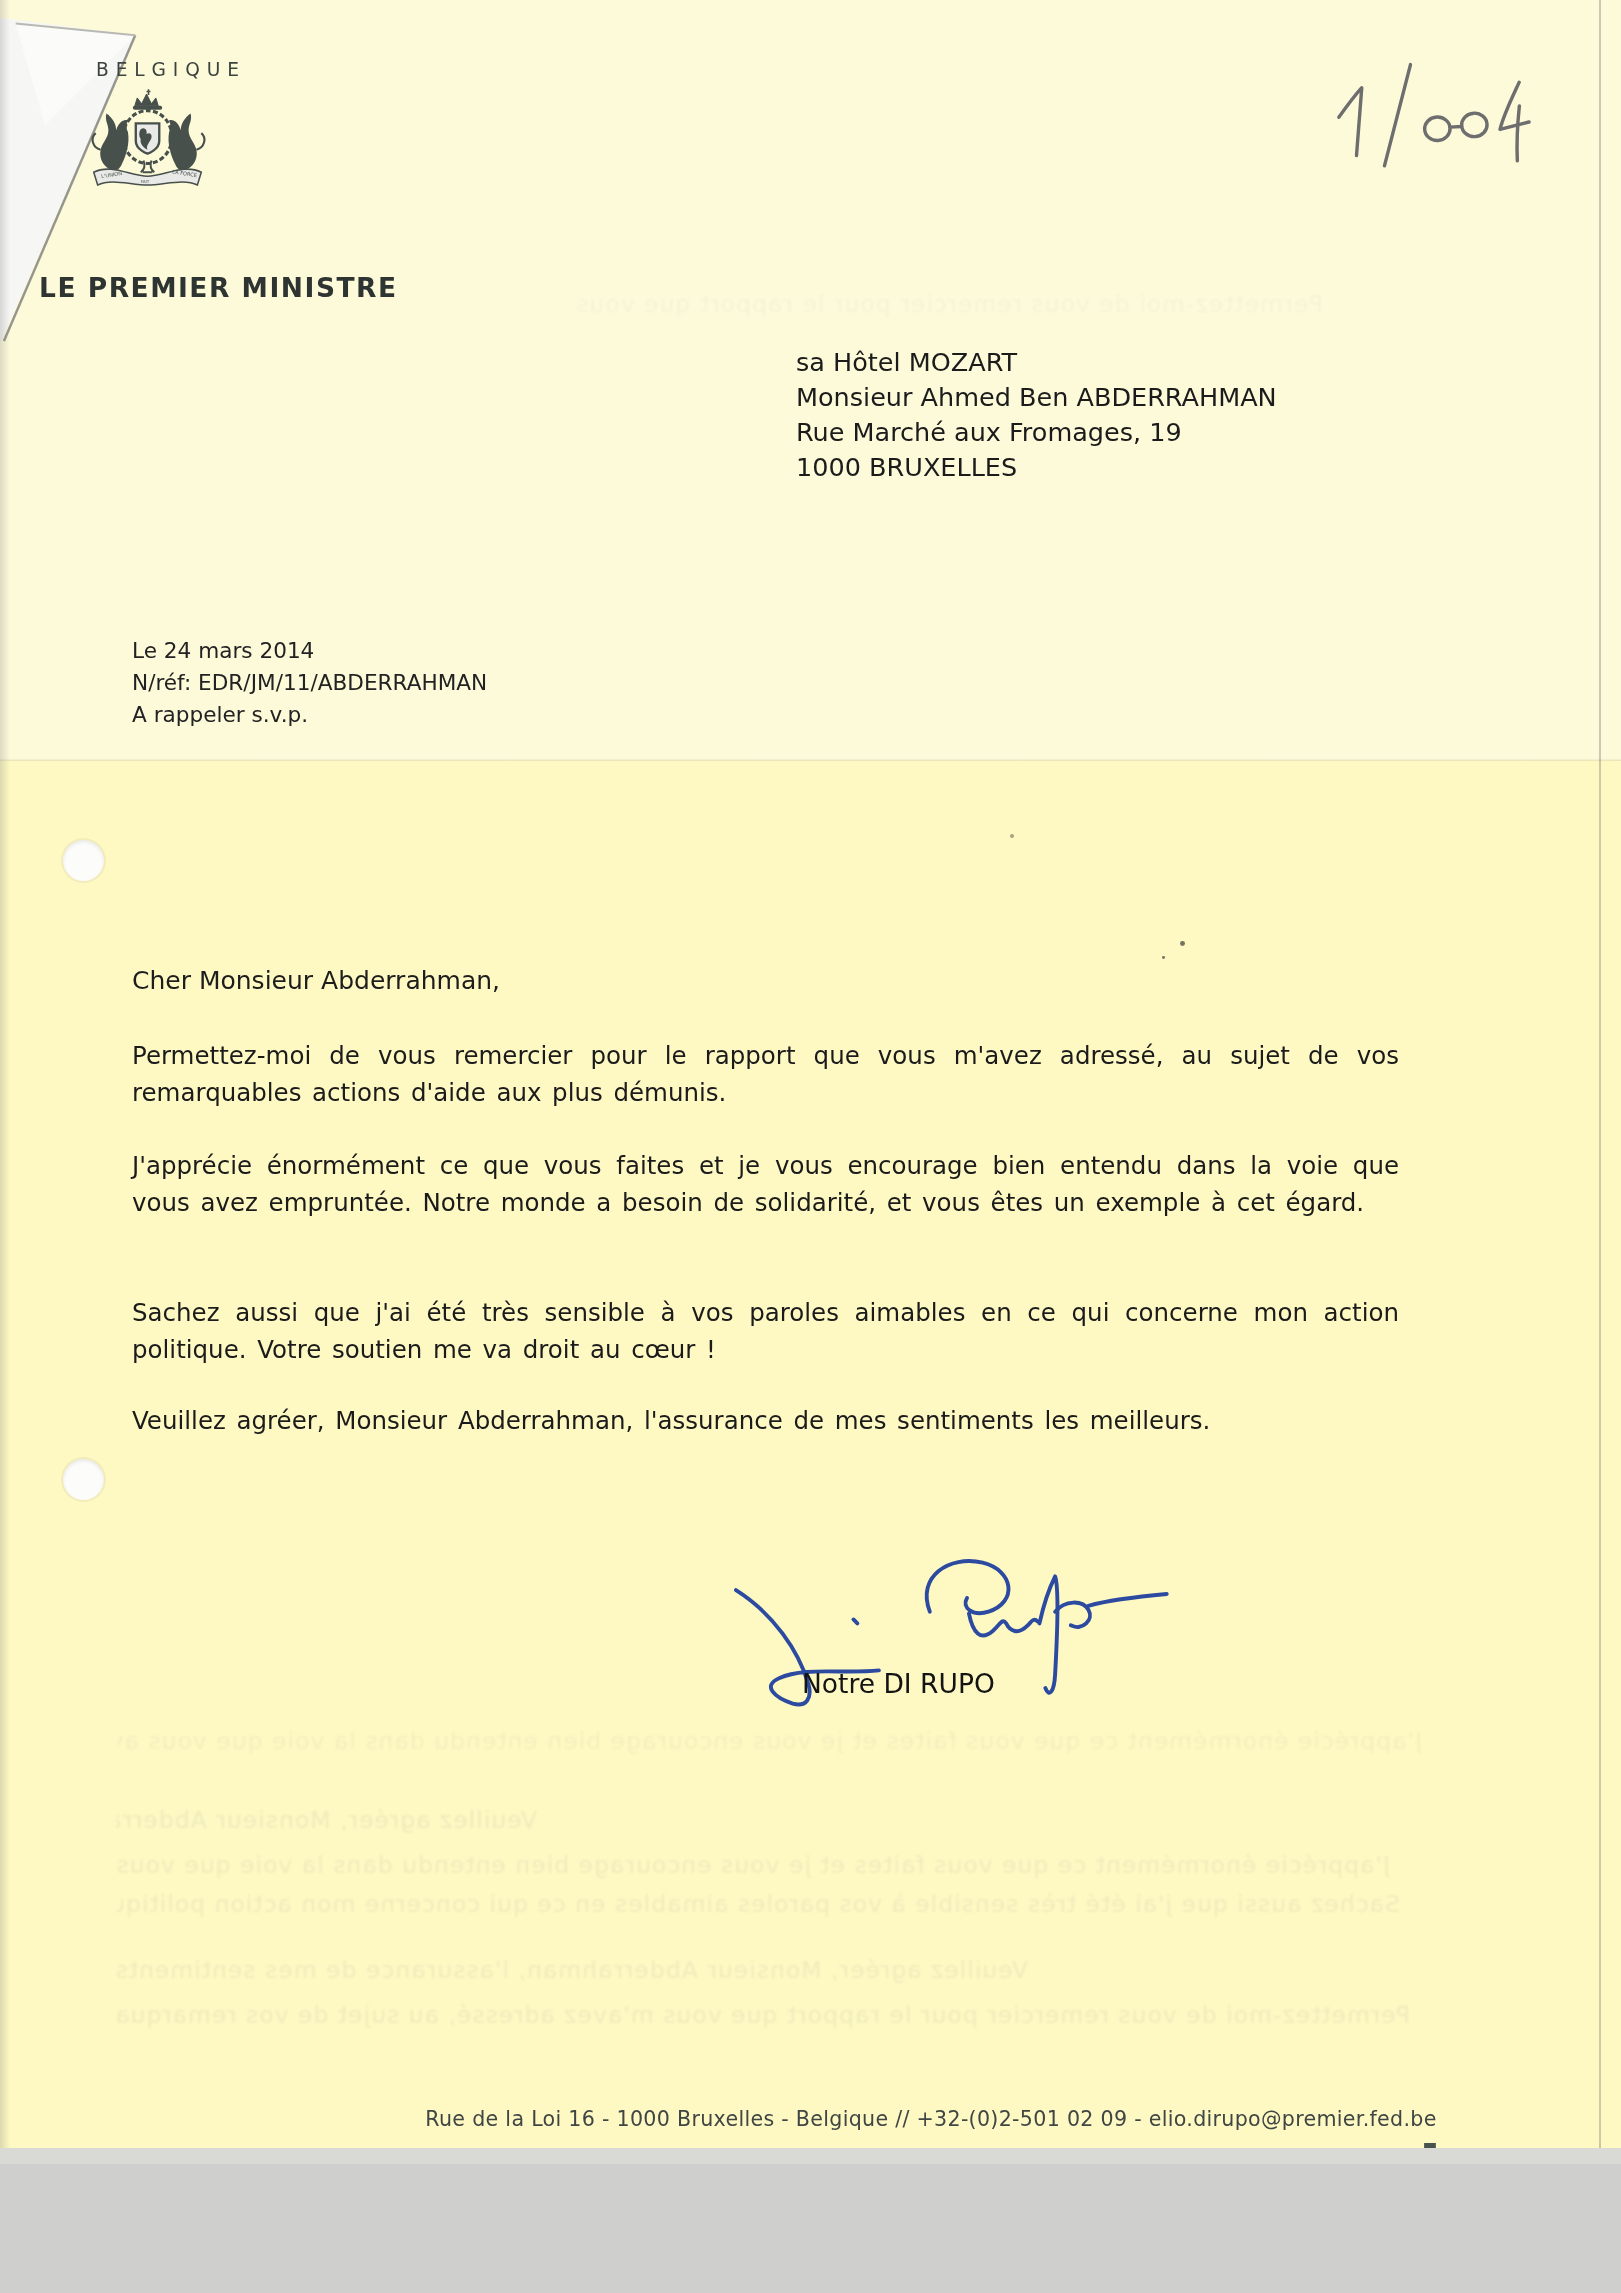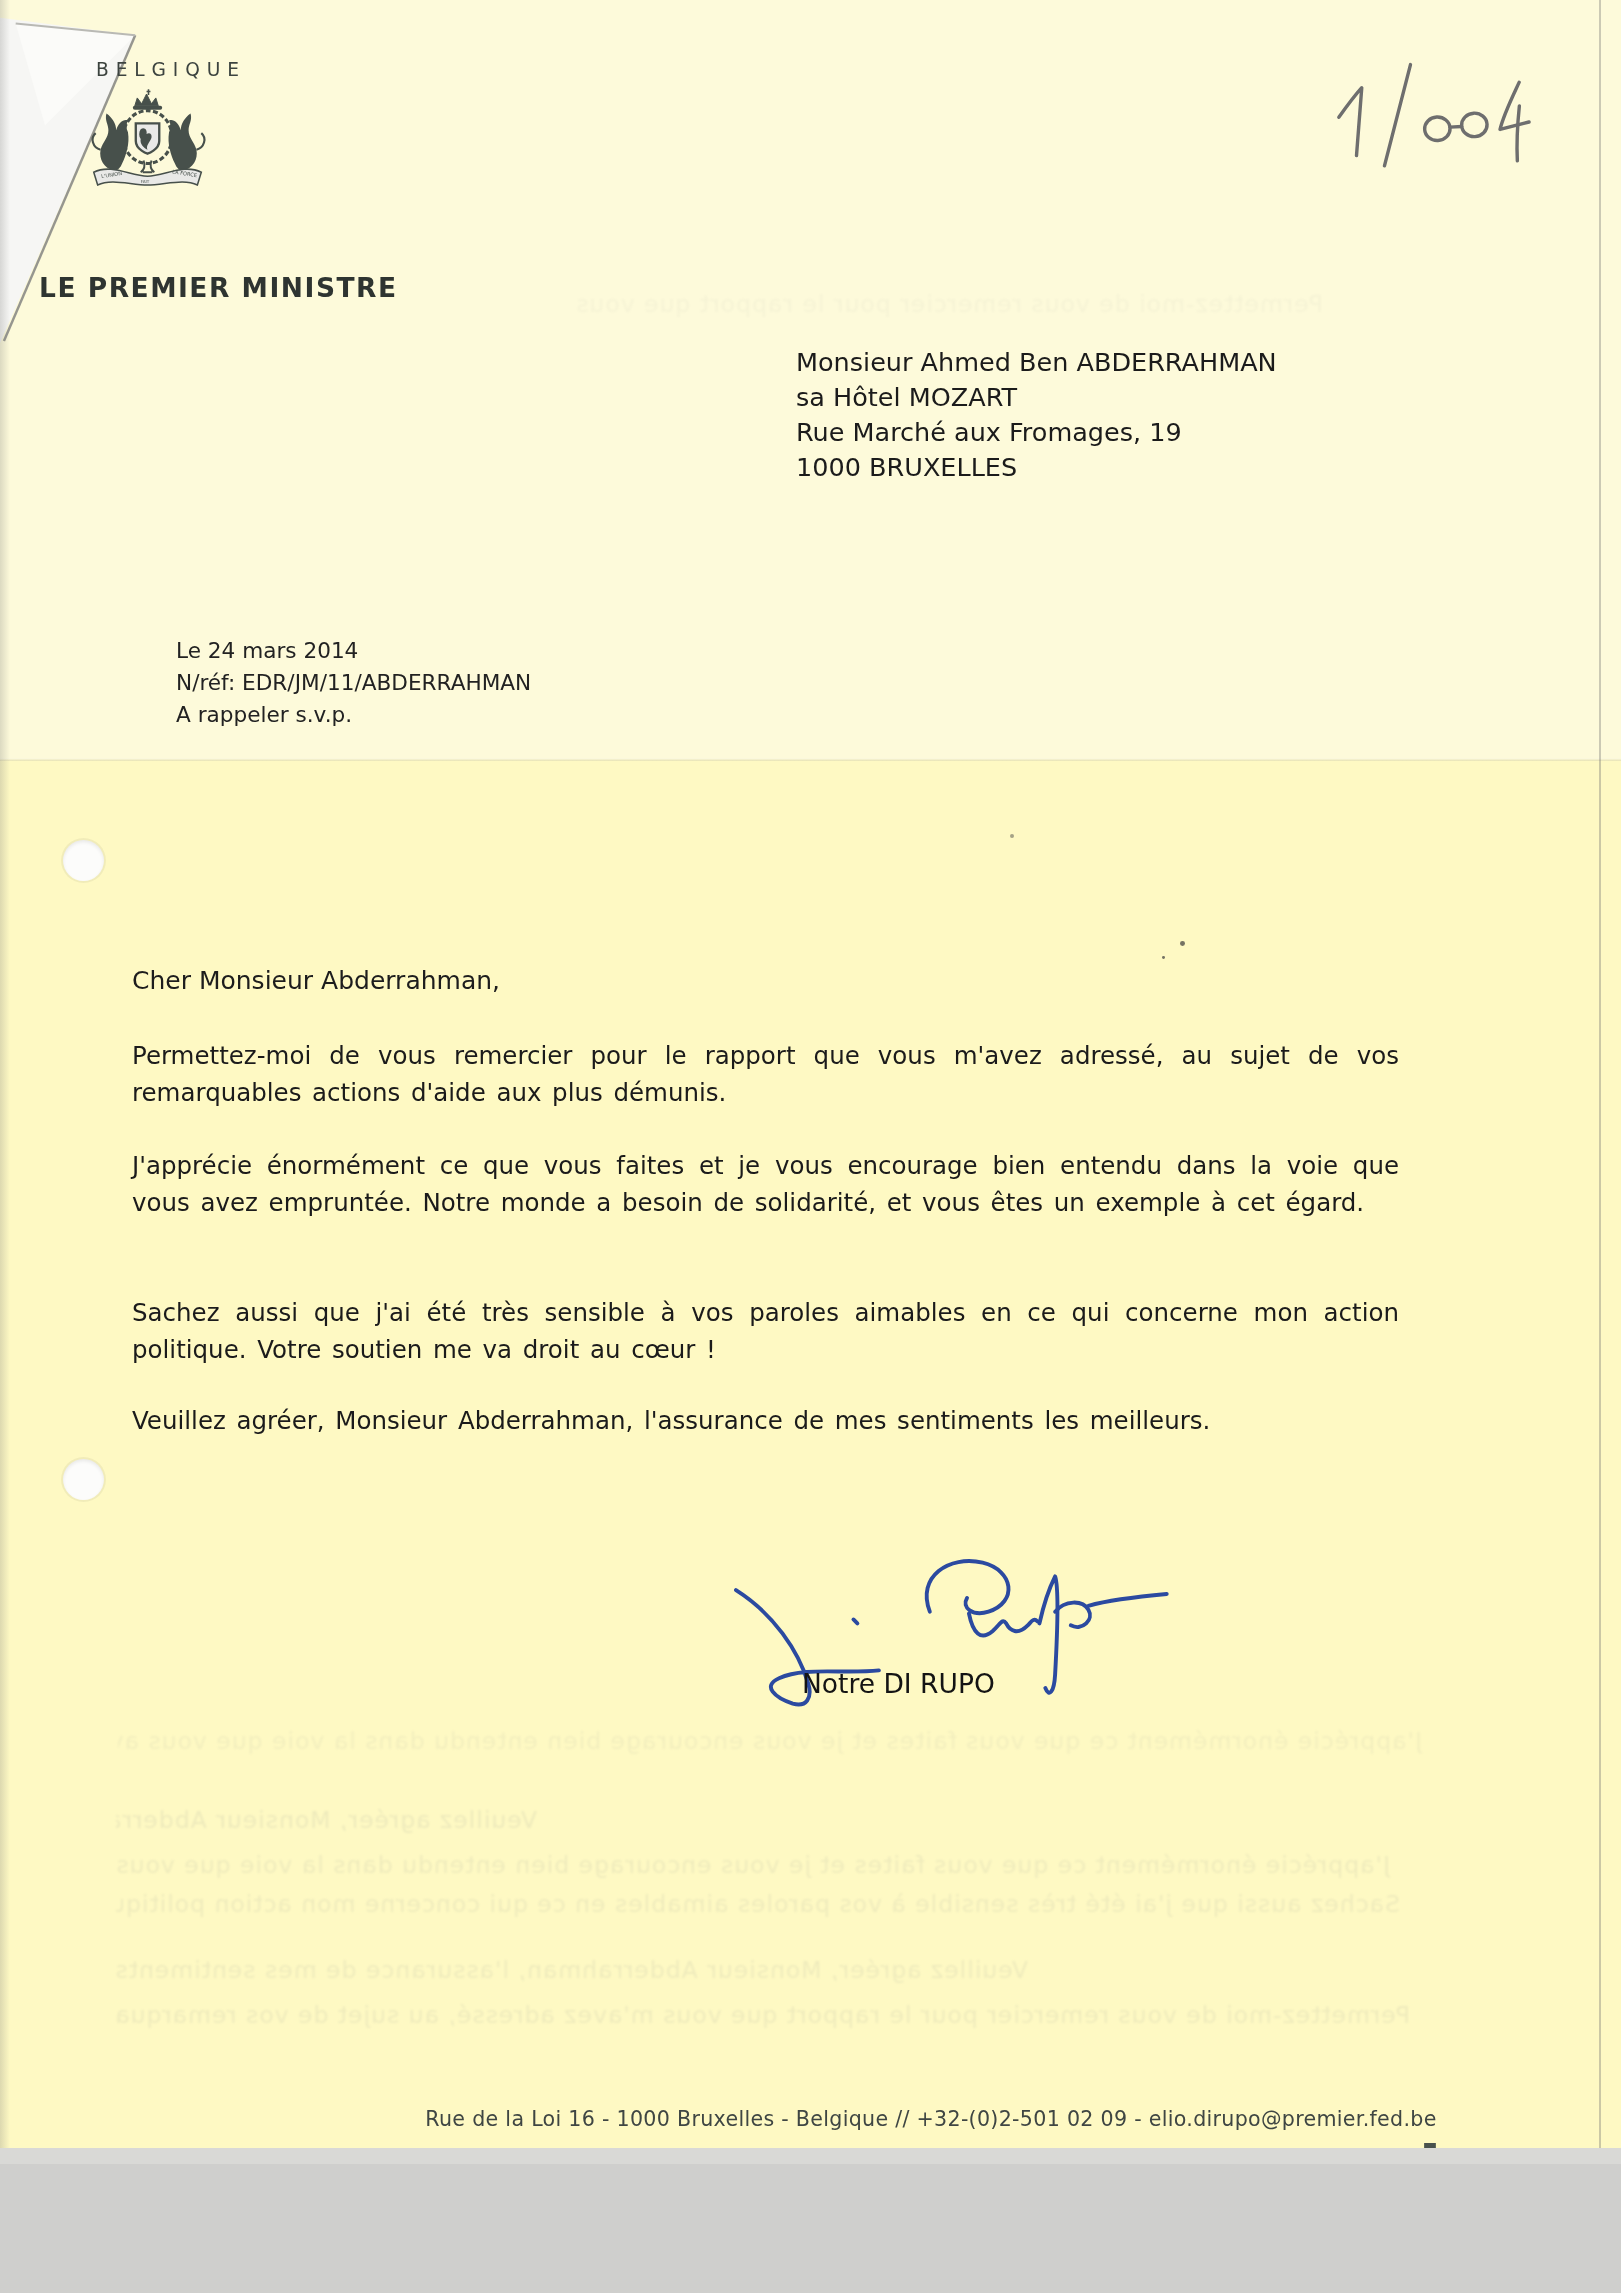--- a/index.html
+++ b/index.html
@@ -22,21 +22,21 @@
   .corner-fold{position:absolute;top:0;left:0;pointer-events:none;}
 
   
   .belgique{position:absolute;left:96px;top:59px;font-size:18.6px;letter-spacing:6.9px;color:#3c433f;}
   .emblem{position:absolute;left:82px;top:88px;}
   .pm-title{position:absolute;left:39px;top:272px;font-size:26.5px;font-weight:bold;letter-spacing:1.5px;color:#2e3431;}
 
   .handnote{position:absolute;left:1325px;top:51px;transform:rotate(-3deg);}
 
   .recipient{position:absolute;left:796px;top:345px;font-size:25.5px;line-height:35px;color:#1b1b1b;}
-  .refblock{position:absolute;left:132px;top:635px;font-size:21.6px;line-height:32px;color:#222;margin-left:44px;}
+  .refblock{position:absolute;left:132px;top:635px;font-size:21.6px;line-height:32px;color:#222;}
 
   .salutation{position:absolute;left:132px;top:960px;font-size:25px;color:#1d1d1d;margin-top:6px;}
 
   .para{position:absolute;left:132px;width:1267px;font-size:24.5px;line-height:37px;
     text-align:justify;text-align-last:left;word-spacing:2.9px;color:#1b1b1b;}
   .p1{top:1037px;}
   .p2{top:1147px;}
   .p3{top:1294px;}
   .p4{top:1402px;}
 
@@ -124,22 +124,22 @@
       <path d="M90,12 L58,114"></path>
       <ellipse cx="114" cy="79" rx="13" ry="12"></ellipse>
       <path d="M127,78 L139,78"></path>
       <ellipse cx="152" cy="77" rx="13" ry="12"></ellipse>
       <path d="M200,36 C191,53 182,69 178,83 L208,77"></path>
       <path d="M199,60 C196,79 194,99 194,116"></path>
     </g>
   </svg>
 
   <div class="recipient">
+    <div>sa Hôtel MOZART</div>
     <div>Monsieur Ahmed Ben ABDERRAHMAN</div>
-    <div>sa Hôtel MOZART</div>
     <div>Rue Marché aux Fromages, 19</div>
     <div>1000 BRUXELLES</div>
   </div>
 
   <div class="refblock">
     <div>Le 24 mars 2014</div>
     <div>N/réf: EDR/JM/11/ABDERRAHMAN</div>
     <div>A rappeler s.v.p.</div>
   </div>
 

